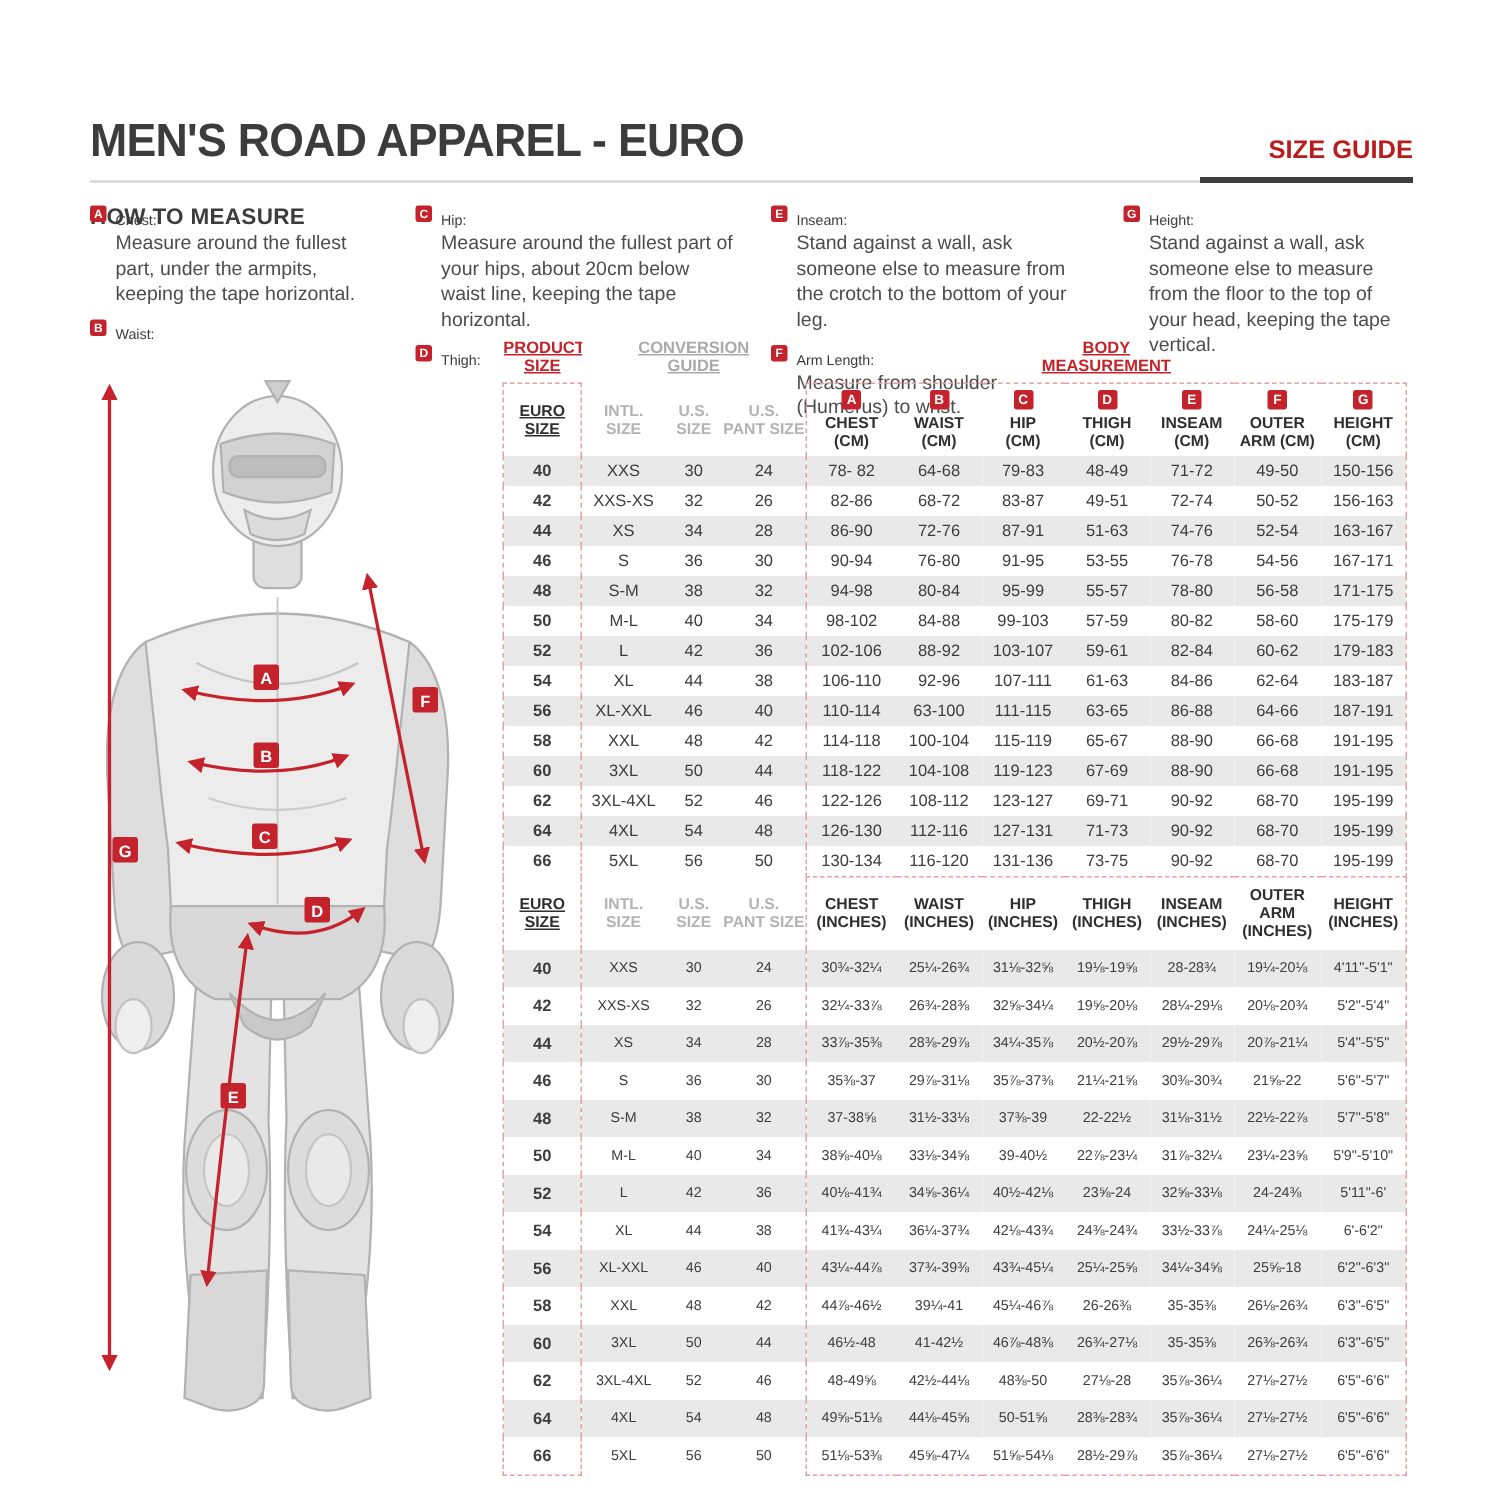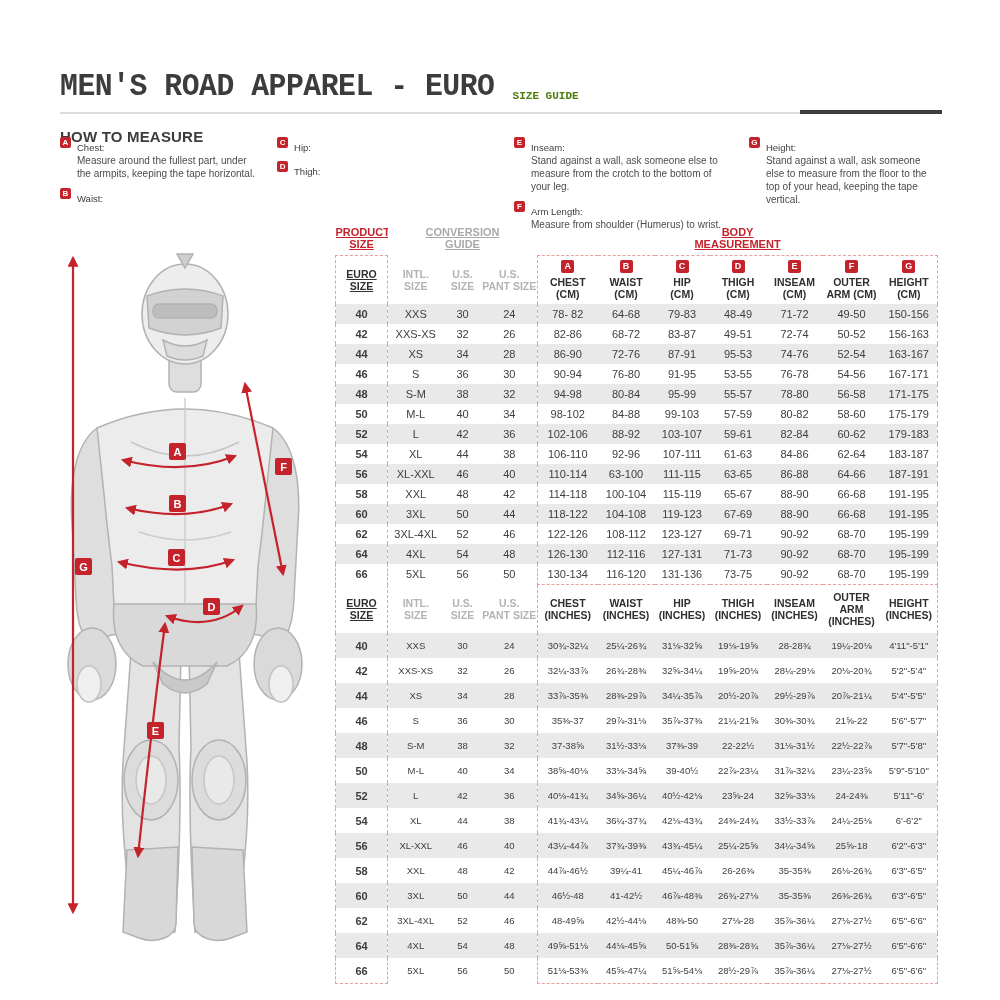--- a/index.html
+++ b/index.html
@@ -1,35 +1,35 @@
 <!DOCTYPE html>
 <html><head>
 <meta charset="utf-8">
 <style>
   html,body{margin:0;padding:0;background:#fff;}
   body{width:1000px;height:1000px;font-family:"Liberation Sans",sans-serif;position:relative;overflow:hidden;color:#3d3d3d;}
 
   
   .hdr-wrap{position:absolute;left:60px;right:58px;top:50px;}
-  .hdr-row{display:flex;justify-content:flex-start;align-items:flex-end;font-family:Liberation Mono, monospace;}
+  .hdr-row{display:flex;justify-content:space-between;align-items:flex-end;}
   .page-title{font-size:31px;font-weight:bold;color:#3c3c3c;letter-spacing:-0.5px;transform:scaleX(.96);transform-origin:left;}
-  .size-guide-tab{font-size:11px;font-weight:bold;color:#4d7c0f;letter-spacing:0;padding-bottom:2px;margin-top:40px;}
+  .size-guide-tab{font-size:17px;font-weight:bold;color:#b91c1c;letter-spacing:0;padding-bottom:2px;margin-top:40px;}
   .rule{position:relative;height:2px;background:#dcdcdc;margin-top:8px;}
   .rule-dark{position:absolute;right:0;top:-2px;width:142px;height:4px;background:#3e3e3e;}
   .htm-title{font-size:15px;font-weight:bold;color:#3c3c3c;margin-top:14px;letter-spacing:.2px;}
 
   
   .measure-sec{position:absolute;left:60px;top:132px;right:40px;display:flex;}
   .m-col{margin-right:22px;}
   .m-col0{width:196px}.m-col1{width:216px}.m-col2{width:214px}.m-col3{width:190px}
   .m-item{margin-bottom:3px;}
   .m-head{display:flex;align-items:center;margin-bottom:1px;}
   .m-badge{width:11px;height:11px;background:#c4232b;color:#fff;font-size:8px;font-weight:bold;line-height:11px;text-align:center;border-radius:2px;flex:0 0 11px;}
   .m-name{font-size:9.5px;font-weight:normal;color:#3c3c3c;margin-left:6px;margin-top:10px;}
-  .m-text{font-size:10px;color:#4c4c4c;line-height:1.3;margin-left:17px;}
+  .m-text{font-size:13px;color:#4c4c4c;line-height:1.3;margin-left:17px;}
 
   
   .table-wrap{position:absolute;left:335px;top:220px;}
   table{border-collapse:collapse;table-layout:fixed;width:602px;}
   td,th{padding:0;text-align:center;vertical-align:middle;white-space:nowrap;overflow:hidden;font-weight:normal;}
   tr.group th{font-size:11px;line-height:1.1;white-space:pre-line;font-weight:bold;vertical-align:bottom;padding-bottom:5px;height:30px;text-decoration:underline;}
   .g-product{color:#c4232b}.g-conv{color:#a9a9a9}.g-body{color:#c4232b}
   tr.colhdr th{height:48px;font-size:10.5px;line-height:1.15;white-space:pre-line;vertical-align:middle;}
   .hdr-euro{font-weight:bold;color:#2f2f2f;text-decoration:underline;}
   .hdr-conv{font-weight:bold;color:#b3b3b3;}
@@ -78,20 +78,21 @@
           <span class="m-name">Waist:</span>
         </div>
       </div>
     </div>
     <div class="m-col m-col1">
       <div class="m-item">
         <div class="m-head">
           <span class="m-badge">C</span>
           <span class="m-name">Hip:</span>
         </div>
+        <div class="m-text">Measure around the fullest part of your hips, about 20cm below waist line, keeping the tape horizontal.</div>
       </div>
       <div class="m-item">
         <div class="m-head">
           <span class="m-badge">D</span>
           <span class="m-name">Thigh:</span>
         </div>
       </div>
     </div>
     <div class="m-col m-col2">
       <div class="m-item">
@@ -287,21 +288,21 @@
           <td class="d-r ">156-163</td>
         </tr>
         <tr class="r-cm alt">
           <td class="euro-col d-l d-r">44</td>
           <td class="conv">XS</td>
           <td class="conv">34</td>
           <td class="conv">28</td>
           <td class="d-l ">86-90</td>
           <td>72-76</td>
           <td>87-91</td>
-          <td>95-53</td>
+          <td>51-63</td>
           <td>74-76</td>
           <td>52-54</td>
           <td class="d-r ">163-167</td>
         </tr>
         <tr class="r-cm">
           <td class="euro-col d-l d-r">46</td>
           <td class="conv">S</td>
           <td class="conv">36</td>
           <td class="conv">30</td>
           <td class="d-l ">90-94</td>

